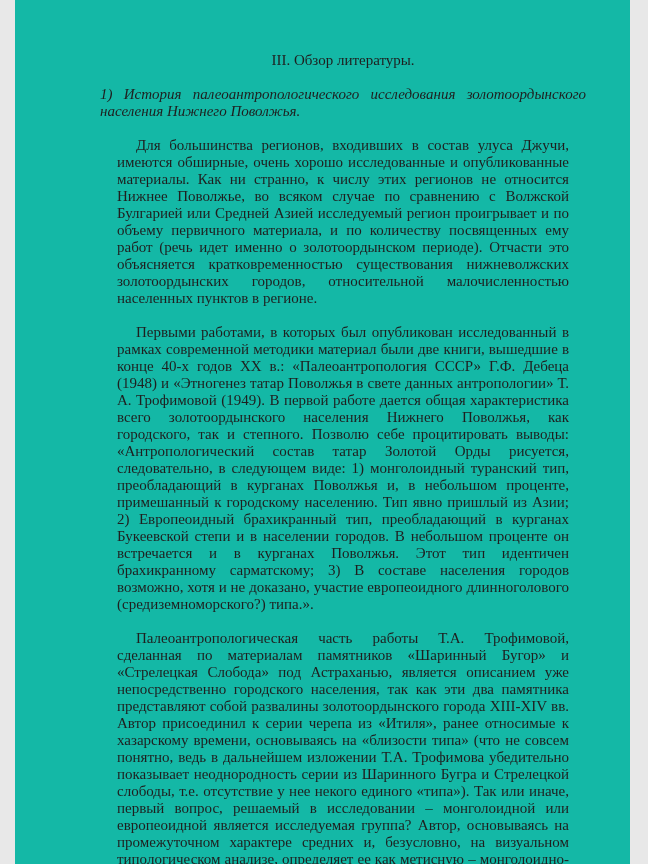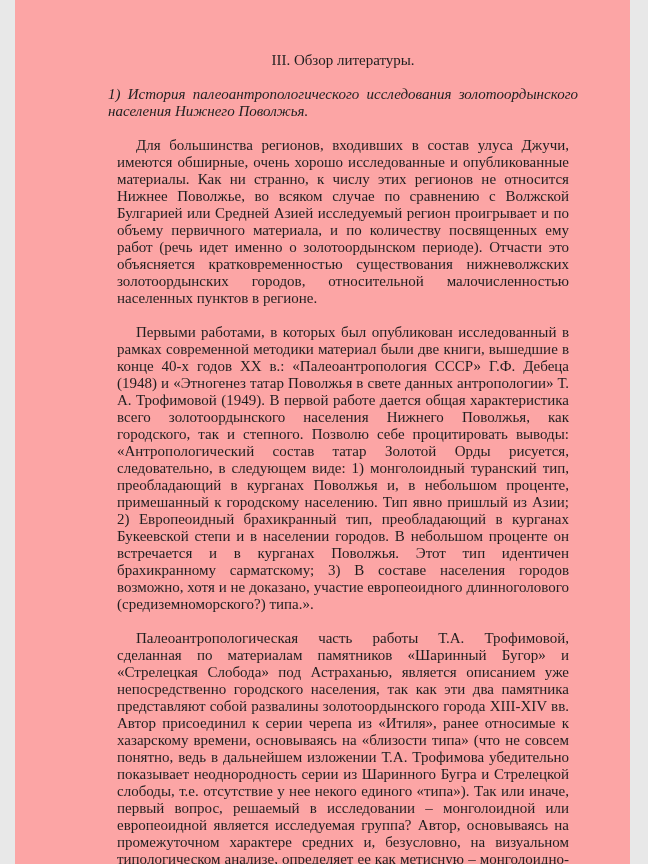--- a/index.html
+++ b/index.html
@@ -13,21 +13,21 @@
     background: #e8e8e8;
     overflow: hidden;
     font-family: "Liberation Serif", serif;
   }
   .page {
     position: absolute;
     left: 15px;
     top: 0;
     width: 615px;
     height: 864px;
-    background: #fca5a5;
+    background: #14b8a6;
   }
   .content {
     position: absolute;
     left: 85px;
     top: 0;
     width: 486px;
     color: #1f1f1f;
     font-size: 15px;
     line-height: 17px;
   }
@@ -35,21 +35,21 @@
     font-size: 15px;
     font-weight: normal;
     text-align: center;
     margin: 52px 0 17px 0;
   }
   .section-heading {
     font-size: 15px;
     font-weight: normal;
     font-style: italic;
     text-align: justify;
-    margin: 8px;
+    margin: 0;
   }
   .content p {
     margin: 17px;
     text-align: justify;
     text-indent: 19px;
   }
   .page-footer {
     text-align: center;
     margin-top: 11px;
     color: #1f1f1f;

